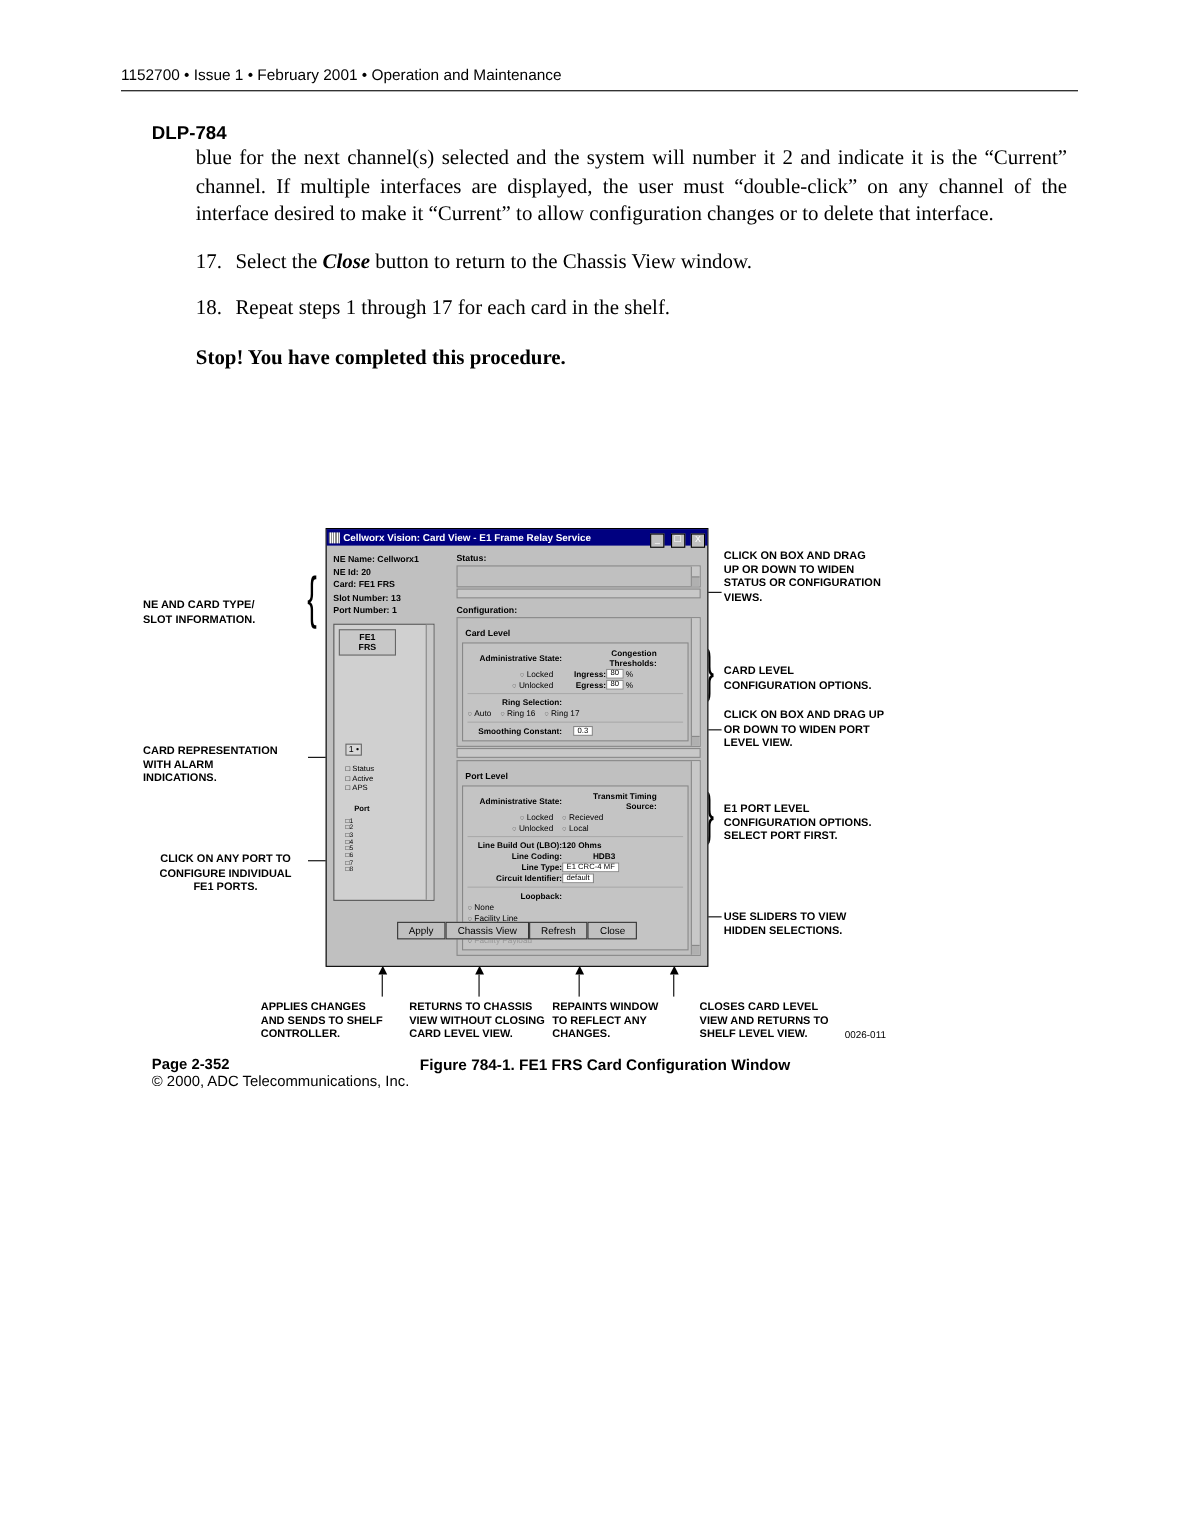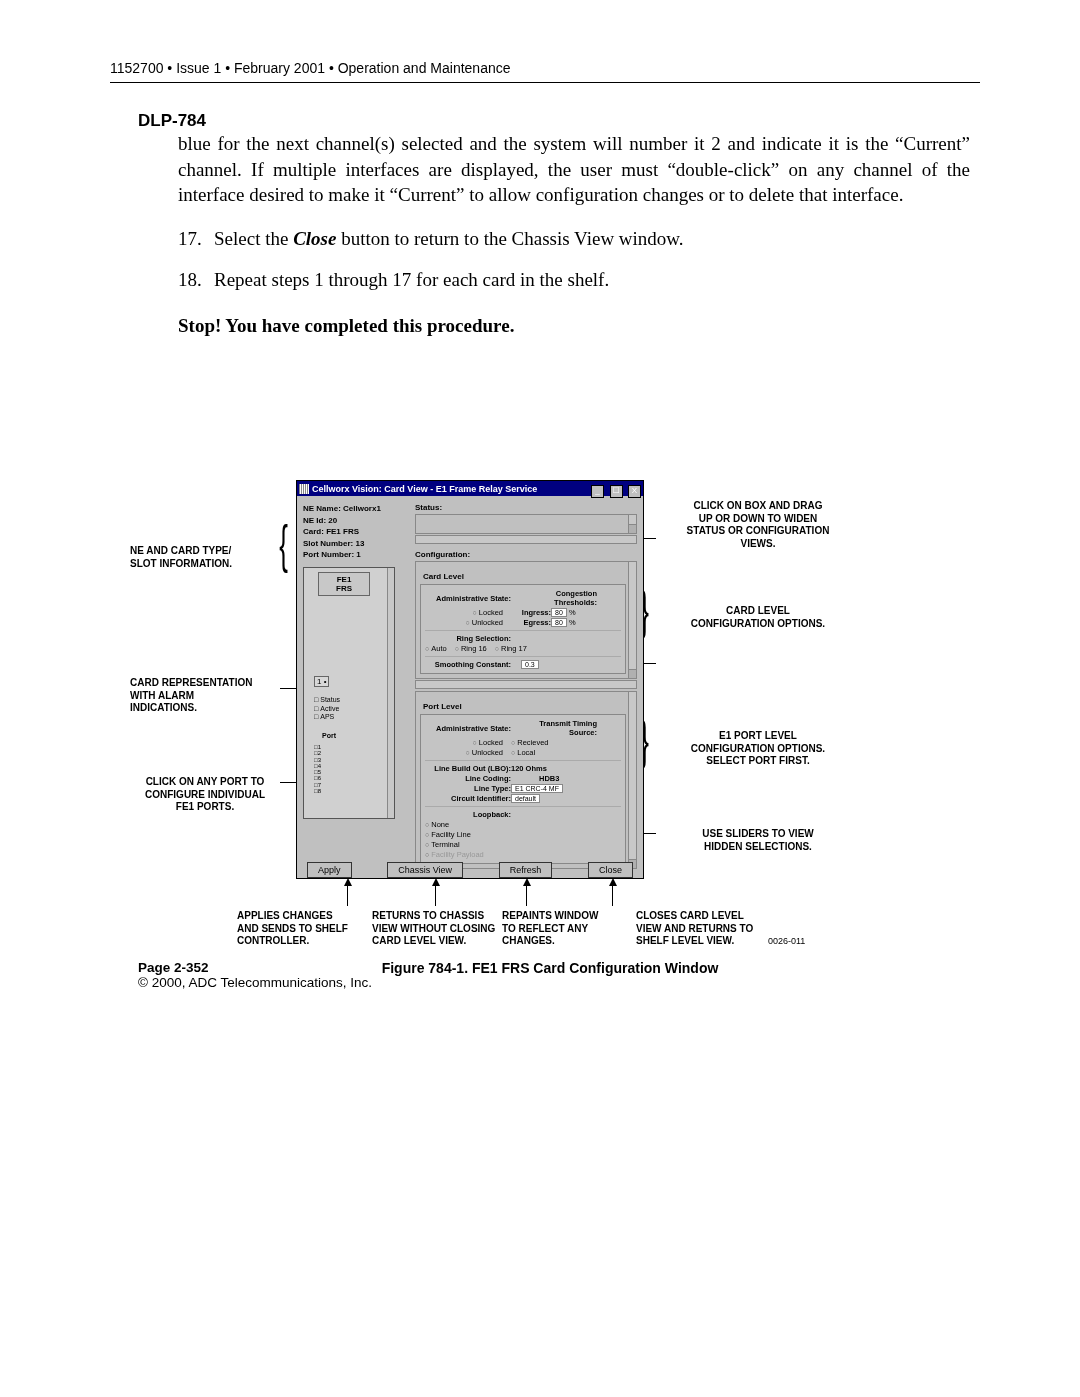--- a/index.html
+++ b/index.html
@@ -11,34 +11,34 @@
   .body-block{margin-left:68px;margin-right:10px;}
   .para{font-size:19px;line-height:1.35;text-align:justify;margin-bottom:18px;}
   .step{font-size:19px;line-height:1.4;margin-bottom:14px;display:flex;}
   .step .num{width:36px;flex:0 0 36px;}
   .step .txt{flex:1;}
   .ital{font-style:italic;font-weight:bold;}
   .completed{font-size:19px;font-weight:bold;margin-top:22px;}
   
   .fig-wrap{position:absolute;left:130px;top:480px;width:840px;height:530px;font-family:Arial,Helvetica,sans-serif;}
   .callout{position:absolute;font-size:10px;font-weight:bold;line-height:1.25;}
-  .callout-r{text-align:center;}
+  .callout-r{text-align:left;}
   .bottom-callout{position:absolute;font-size:10px;font-weight:bold;line-height:1.25;text-align:left;}
   .figcap{position:absolute;left:0;right:0;text-align:center;font-family:Arial,Helvetica,sans-serif;font-weight:bold;font-size:14px;}
   .figid{position:absolute;font-size:9px;}
   
   .win{position:absolute;left:166px;top:0;width:346px;height:397px;background:#c0c0c0;border:1px solid #000;}
   .titlebar{background:#000080;color:#fff;height:15px;display:flex;align-items:center;justify-content:space-between;padding:0 2px;}
   .ticon{width:10px;height:10px;display:inline-block;background:repeating-linear-gradient(90deg,#888 0 1px,#fff 1px 2px);}
   .ttext{font-size:9px;font-weight:bold;flex:1;padding-left:3px;}
   .tbtns span{display:inline-block;width:11px;height:11px;background:#c0c0c0;border:1px solid #000;font-size:8px;line-height:10px;text-align:center;font-family:Arial;margin-left:1px;}
   .leftcol{position:absolute;left:6px;top:22px;width:100px;}
   .info{font-size:8px;font-weight:bold;line-height:1.45;}
   .cardbox{border:1px solid #555;background:#d0d0d0;margin-top:6px;height:250px;width:90px;position:relative;}
-  .cardlabel{position:absolute;top:4px;left:14px;width:50px;text-align:center;font-size:8px;font-weight:bold;border:1px solid #666;padding:2px 0;background:#c8c8c8;}
+  .cardlabel{position:absolute;top:4px;left:4px;width:50px;text-align:center;font-size:8px;font-weight:bold;border:1px solid #666;padding:2px 0;background:#c8c8c8;}
   .port-icon{position:absolute;top:108px;left:10px;font-size:8px;border:1px solid #666;padding:0 2px;background:#d8d8d8;}
   .legend{position:absolute;top:128px;left:10px;font-size:7px;line-height:1.25;}
   .legend div::before{content:"\25A1";margin-right:2px;}
   .portlbl{position:absolute;top:164px;left:18px;font-size:7px;font-weight:bold;}
   .ports{position:absolute;top:176px;left:10px;font-size:6px;line-height:1.05;}
   .ports div::before{content:"\25A1 ";}
   .rscroll{position:absolute;right:0;top:0;bottom:0;width:6px;background:#c8c8c8;border-left:1px solid #888;}
   .rightcol{position:absolute;left:118px;top:22px;right:6px;}
   .seclbl{font-size:8px;font-weight:bold;margin-bottom:2px;}
   .seclbl2{font-size:8px;font-weight:bold;margin:6px 0 2px 0;}
@@ -47,21 +47,21 @@
   .panel-title{position:relative;top:-1px;font-size:8px;font-weight:bold;background:#c0c0c0;padding:0 3px;}
   .row{display:flex;align-items:center;margin:1px 0;text-align:right;}
   .row .lab{font-weight:bold;width:86px;}
   .radio::before{content:"\25CB";font-size:7px;margin-right:2px;color:#666;}
   .radio{margin-right:8px;}
   .hr2{border-top:1px solid #aaa;margin:3px 0;}
   .spinner{display:inline-block;border:1px solid #888;background:#fff;padding:0 3px;font-size:7px;}
   .vscroll{position:absolute;right:0;top:0;bottom:0;width:7px;background:#c8c8c8;border-left:1px solid #888;}
   .vscroll::after{content:"";position:absolute;right:0;bottom:0;width:7px;height:8px;background:#b0b0b0;border-top:1px solid #888;}
   .hslider{height:7px;background:#c8c8c8;border:1px solid #888;margin-top:1px;}
-  .btnrow{position:absolute;left:0;right:0;bottom:0;display:flex;justify-content:space-between;padding:0 10px;}
+  .btnrow{position:absolute;left:0;right:0;bottom:24px;display:flex;justify-content:center;padding:0 10px;}
   .btn{font-size:9px;border:1px solid #333;background:#c0c0c0;padding:2px 10px;}
   
   .brace-l{font-size:52px;color:#000;position:absolute;transform:scaleX(0.5);line-height:0.85;}
   .brace-r{font-size:52px;color:#000;position:absolute;transform:scaleX(0.5);line-height:0.85;}
   
   .line{position:absolute;background:#000;}
   .arrow-up{position:absolute;width:0;height:0;border-left:4px solid transparent;border-right:4px solid transparent;border-bottom:8px solid #000;}
   
   .footer{position:absolute;left:138px;bottom:52px;font-family:Arial,Helvetica,sans-serif;font-size:13.5px;}
   .footer .pn{font-weight:bold;}
@@ -109,20 +109,23 @@
     <div class="callout callout-r" style="left:528px;top:20px;width:200px;white-space:pre-line;">CLICK ON BOX AND DRAG
 UP OR DOWN TO WIDEN
 STATUS OR CONFIGURATION
 VIEWS.</div>
     <div class="line" style="left:512px;top:58px;width:14px;height:1px;"></div>
 
     <div class="callout callout-r" style="left:528px;top:125px;width:200px;white-space:pre-line;">CARD LEVEL
 CONFIGURATION OPTIONS.</div>
     <div class="brace-r" style="left:506px;top:108px;">}</div>
 
+    <div class="callout callout-r" style="left:528px;top:165px;width:210px;white-space:pre-line;">CLICK ON BOX AND DRAG UP
+OR DOWN TO WIDEN PORT
+LEVEL VIEW.</div>
     <div class="line" style="left:512px;top:183px;width:14px;height:1px;"></div>
 
     <div class="callout callout-r" style="left:528px;top:250px;width:200px;white-space:pre-line;">E1 PORT LEVEL
 CONFIGURATION OPTIONS.
 SELECT PORT FIRST.</div>
     <div class="brace-r" style="left:506px;top:238px;">}</div>
 
     <div class="callout callout-r" style="left:528px;top:348px;width:200px;white-space:pre-line;">USE SLIDERS TO VIEW
 HIDDEN SELECTIONS.</div>
     <div class="line" style="left:512px;top:353px;width:14px;height:1px;"></div>

